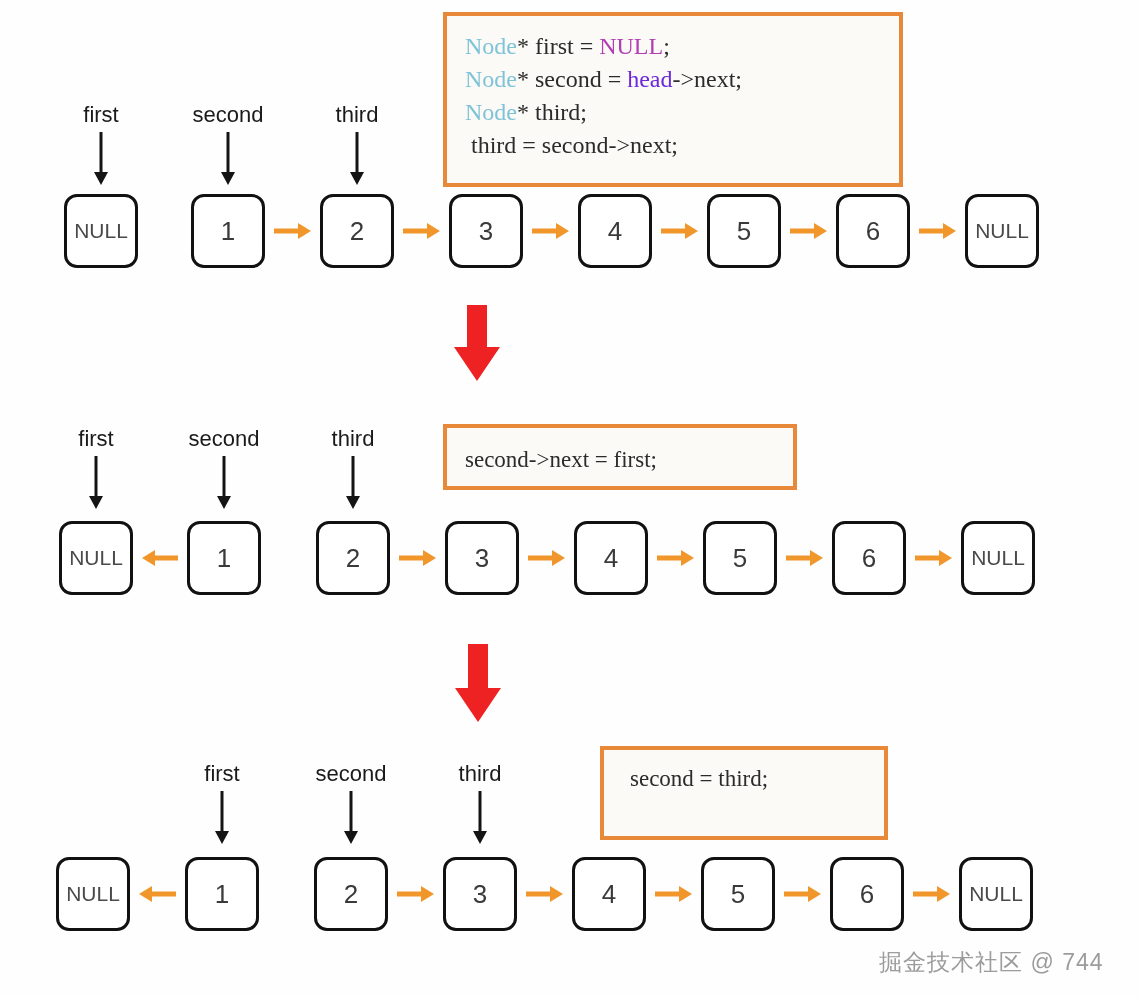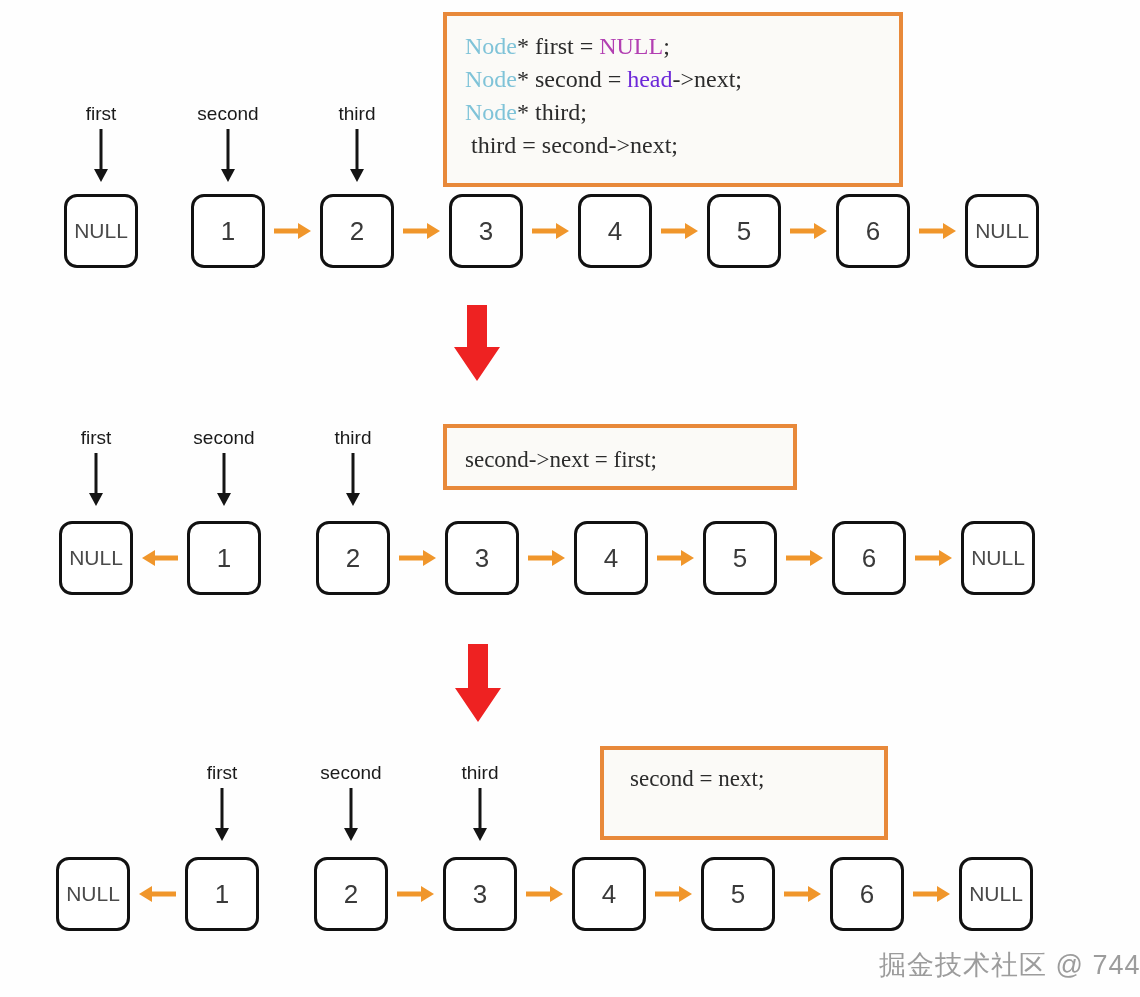--- a/index.html
+++ b/index.html
@@ -48,21 +48,21 @@
   .link svg { display: block; overflow: visible; }
 
   
   .ptr {
     position: absolute;
     text-align: center;
     font-family: "Liberation Sans", sans-serif;
   }
   .ptr .ptr-label {
     display: block;
-    font-size: 19px;
+    font-size: 22px;
     color: #1a1a1a;
     line-height: 1;
     white-space: nowrap;
   }
   .ptr .ptr-arrow {
     display: block;
     margin: 6px auto 0;
   }
   .ptr .ptr-arrow svg { display: block; overflow: visible; }
 
@@ -87,21 +87,21 @@
   .tok-plain { color: #2b2b2b; }
 
   
   .redarrow { position: absolute; }
   .redarrow svg { display: block; overflow: visible; }
 
   
   .watermark {
     position: absolute;
     font-family: "Liberation Sans", sans-serif;
-    font-size: 27px;
+    font-size: 23px;
     color: #9c9c9c;
     white-space: nowrap;
     letter-spacing: 1px;
   }
 </style>
 </head>
 <body>
 
 <div id="canvas">
 
@@ -332,18 +332,18 @@
       </div>
       <div class="ptr" style="left: 405px; top: 763px; width: 150px;">
         <span class="ptr-label">third</span>
         <span class="ptr-arrow" style="width: 16px; height: 54px;">
           <svg width="16" height="54" viewBox="0 0 16 54">
             <rect x="6.5" y="0" width="3" height="42" fill="#141414"></rect>
             <polygon points="1,40 15,40 8,53" fill="#141414"></polygon>
           </svg>
         </span>
       </div>
-      <div class="codebox" style="left: 600px; top: 746px; width: 288px; height: 94px; padding: 13px 0px 0px 26px; font-size: 23px;"><div class="cline"><span class="tok-plain">second = next;</span></div></div>
+      <div class="codebox" style="left: 600px; top: 746px; width: 288px; height: 94px; padding: 13px 0px 0px 26px; font-size: 23px;"><div class="cline"><span class="tok-plain">second = third;</span></div></div>
     </div>
 
   <div class="watermark" style="left:879px; top:947px;">掘金技术社区 @ 744</div>
 
 </div>
 
 </body></html>

